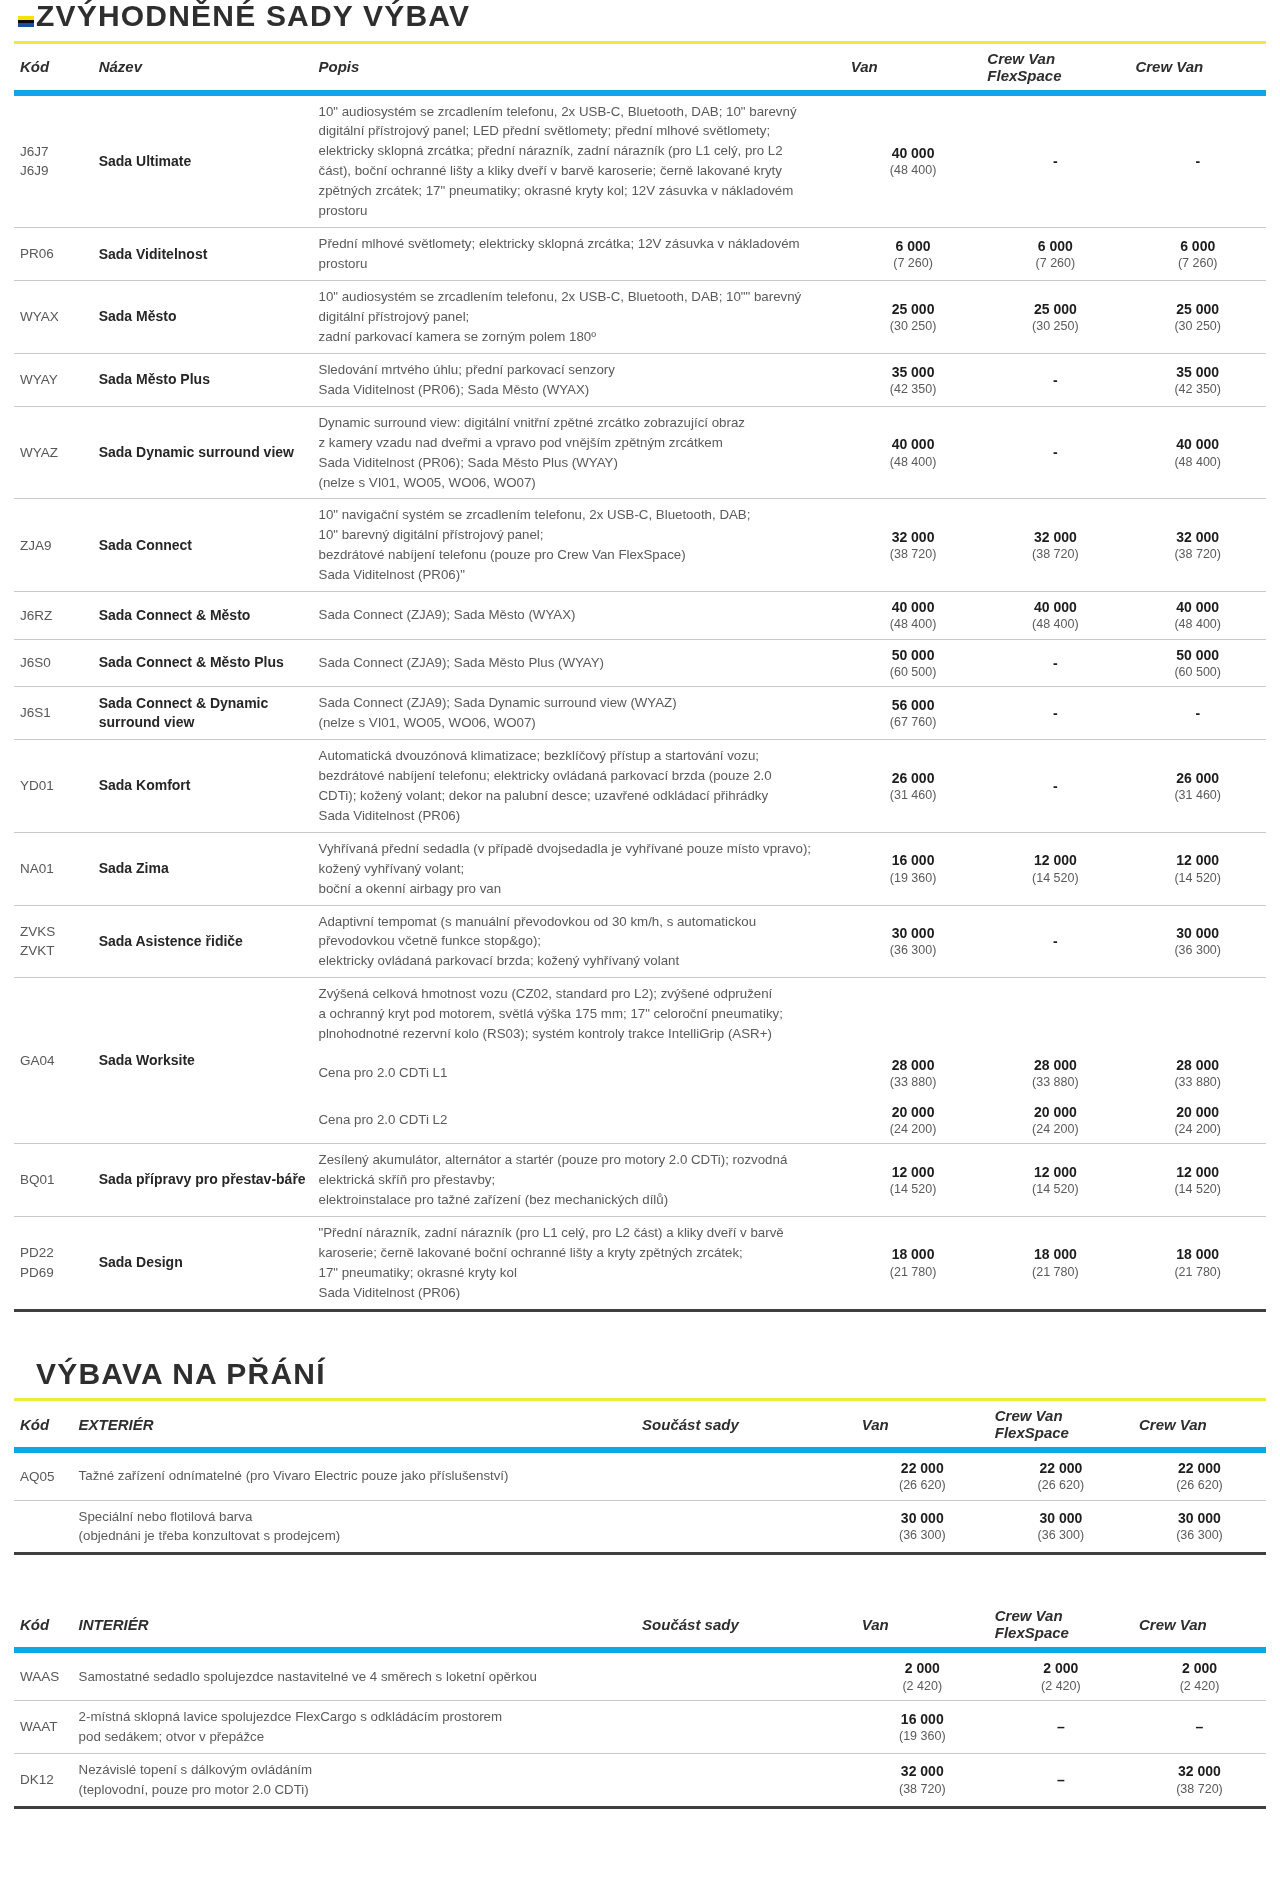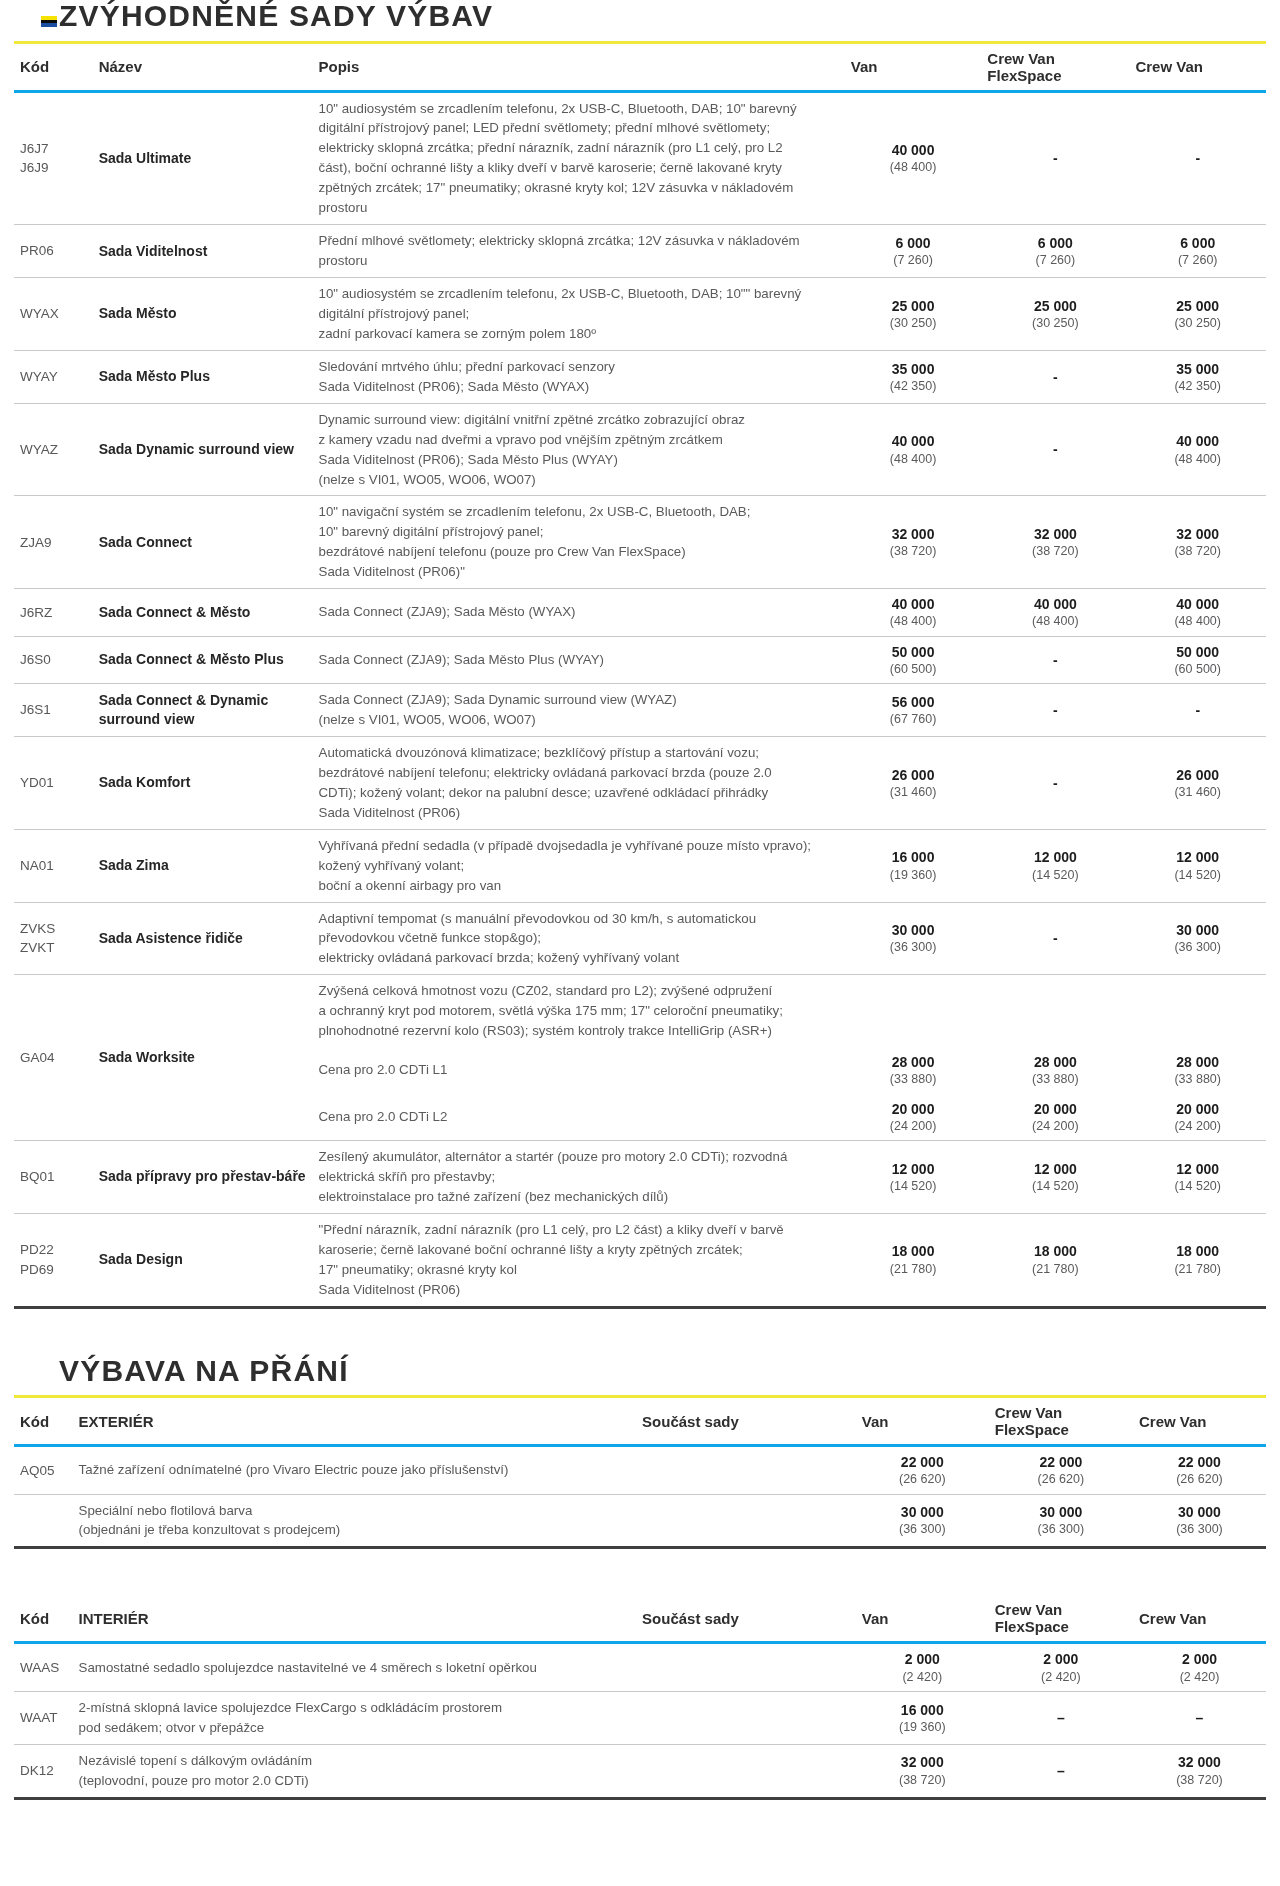--- a/index.html
+++ b/index.html
@@ -15,21 +15,20 @@
     position: relative;
     background: #fff;
     padding: 0;
   }
 
   
   .section-head {
     display: flex;
     align-items: flex-end;
     padding: 0 18px;
-    margin-left: 23px;
   }
   .head-mark {
     display: inline-block;
     width: 16px; height: 11px;
     margin-right: 2px;
     margin-bottom: 5px;
     background: linear-gradient(to bottom,
        #f6e400 0%, #f6e400 33%,
        #0b0b0b 33%, #0b0b0b 66%,
        #1b4ea0 66%, #1b4ea0 100%);
@@ -64,21 +63,21 @@
   }
   thead th {
     font-size: 15px;
     font-weight: bold;
     color: #2e2e2e;
     padding-top: 14px;
     padding-bottom: 14px;
   }
   thead th.left { text-align: left; }
   thead th.center { text-align: left; }
-  thead tr { border-bottom: 3px solid #0ea5e9; }
+  thead tr { border-bottom: 6px solid #0ea5e9; font-style: italic; }
 
   col.c-code  { width: 68px; }
   col.c-name  { width: 190px; }
   col.c-desc  { width: 460px; }
   col.c-van   { width: 118px; }
   col.c-flex  { width: 128px; }
   col.c-crew  { width: 118px; }
 
   
   col.o-code  { width: 52px; }

